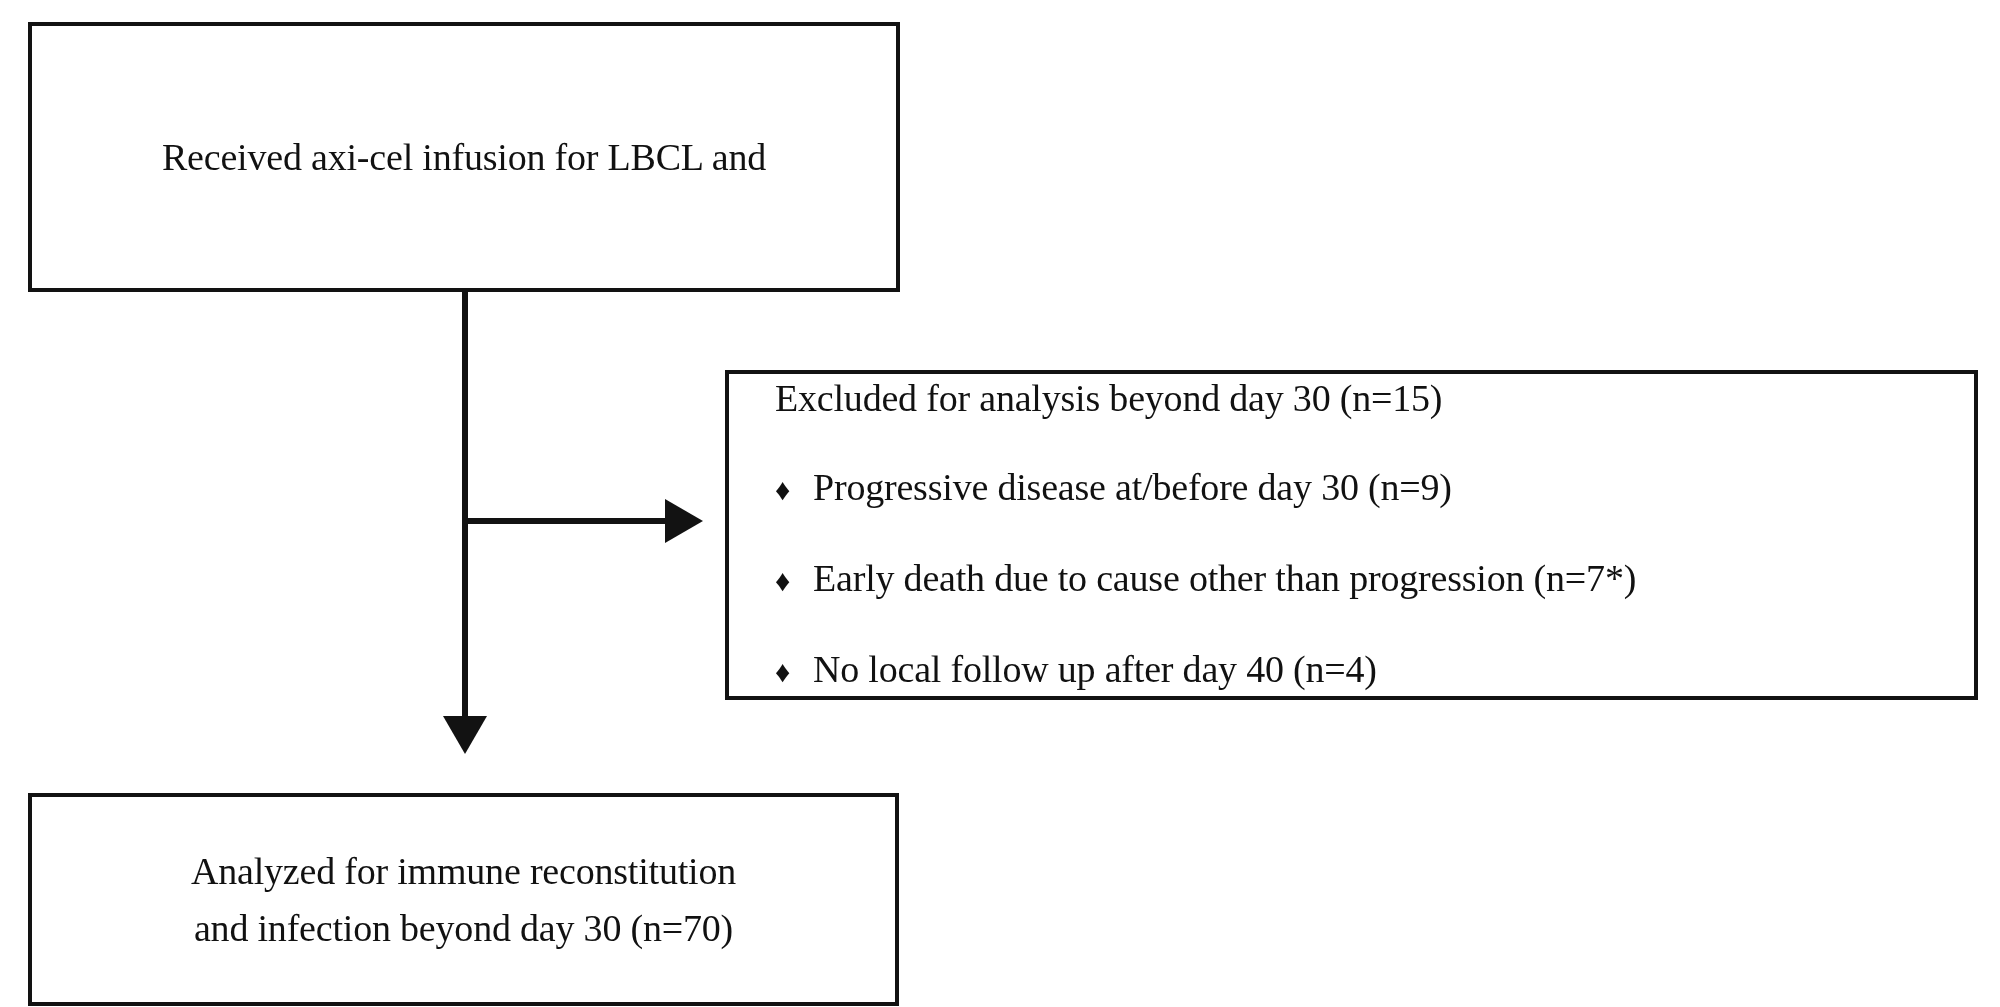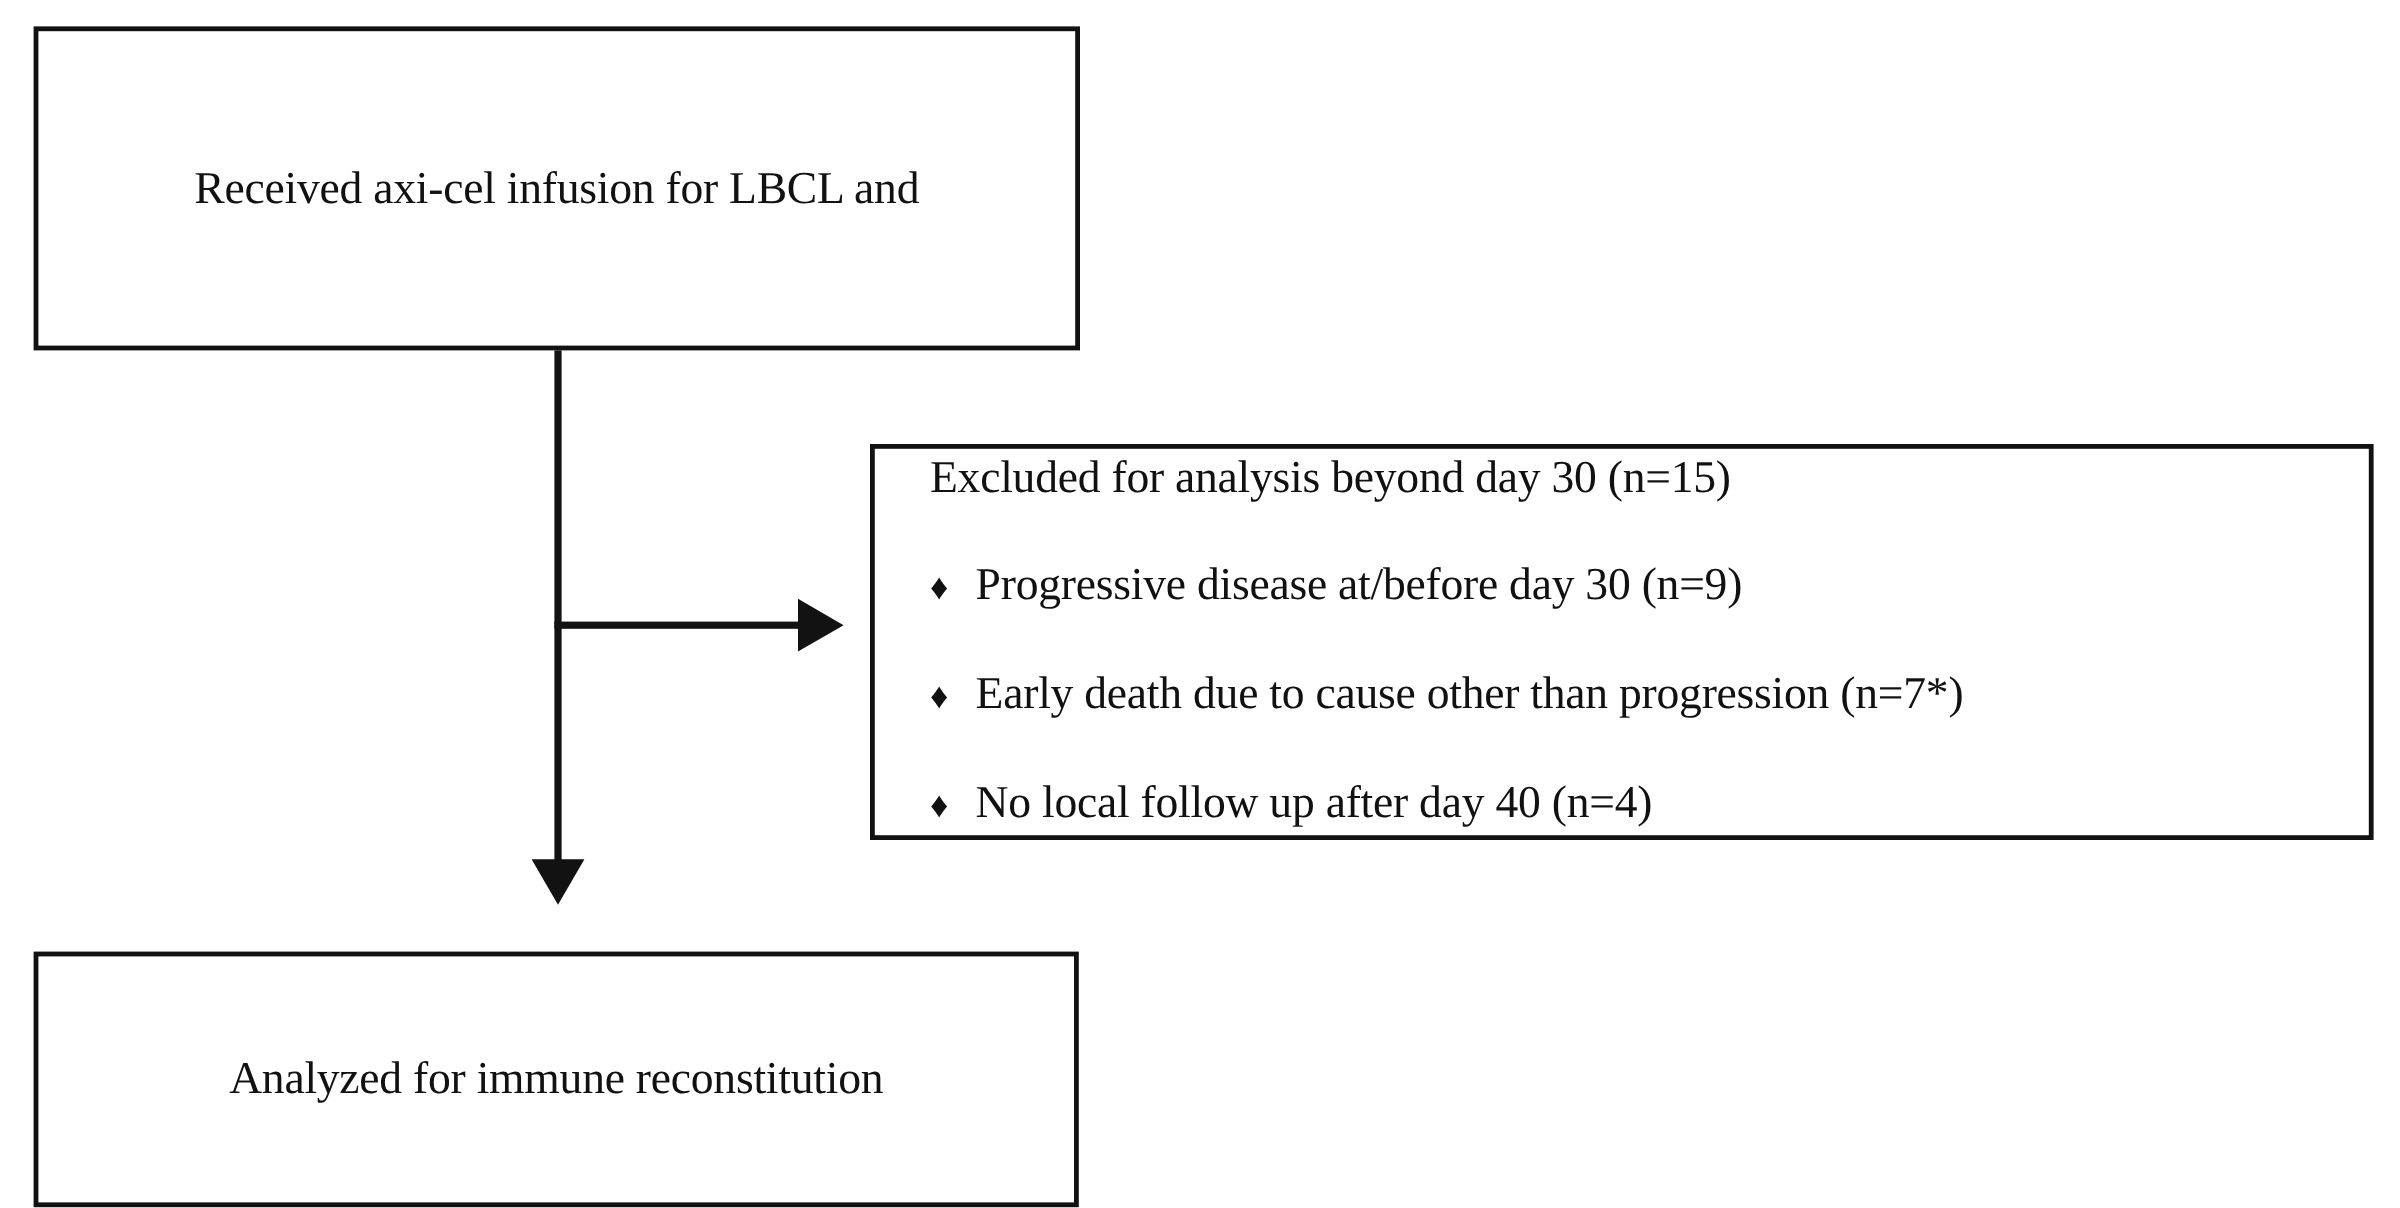--- a/index.html
+++ b/index.html
@@ -161,15 +161,16 @@
     </div>
 
     <div class="bullet-line">
       <span class="bullet-mark">♦</span>
       <span class="bullet-text">No local follow up after day 40 (n=4)</span>
     </div>
   </div>
 
   <div class="node" id="box-analyzed">
     <p class="node-text">Analyzed for immune reconstitution</p>
+    <p class="node-text">and infection beyond day 30 (n=70)</p>
   </div>
 
 </div>
 
 </body></html>

